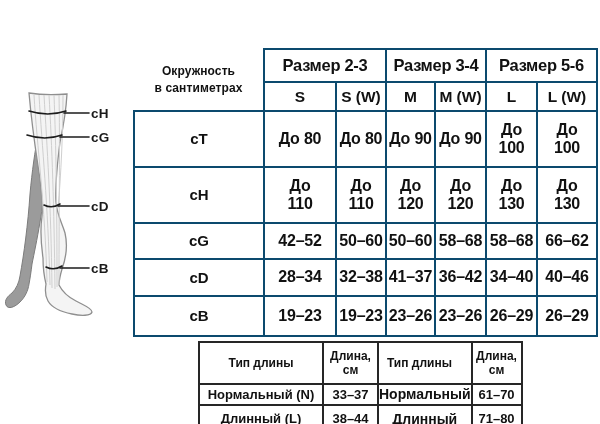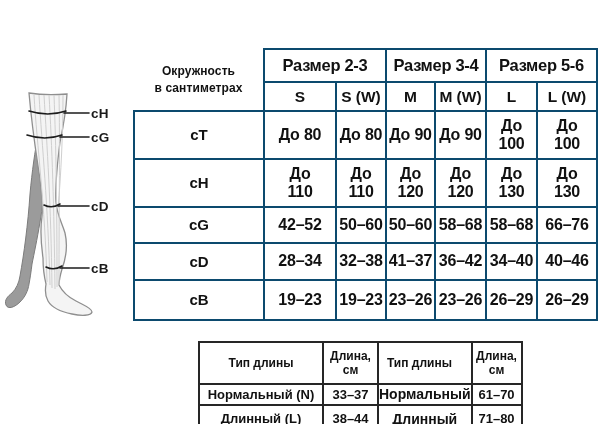--- a/index.html
+++ b/index.html
@@ -25,21 +25,21 @@
     overflow:hidden;
   }
   .size-table .corner {
     border-top:none; border-left:none;
     font-size:12px; line-height:1.35; letter-spacing:0.1px;
   }
   .size-table .group   { font-size:16.5px; letter-spacing:-0.3px; }
   .size-table .sub     { font-size:15.5px; }
   .size-table .rowlabel{ font-size:15px; }
   .size-table td       { font-size:16px; letter-spacing:-0.2px; }
-  .h33{height:33px} .h29{height:29px} .h56{height:48px}
+  .h33{height:33px} .h29{height:29px} .h56{height:56px}
   .h36{height:36px} .h37{height:37px} .h40{height:40px}
 
   
   .length-table { position:absolute; left:198px; top:341px; }
   .length-table th, .length-table td {
     border:2px solid #262626; text-align:center; vertical-align:middle;
     font-weight:700; padding:0; white-space:pre-line; line-height:1.2;
   }
   .length-table th { font-size:12px; }
   .length-table td { font-size:13px; }
@@ -147,21 +147,21 @@
         <td>До
 130</td>
       </tr>
       <tr class="h36">
         <th class="rowlabel">cG</th>
         <td>42–52</td>
         <td>50–60</td>
         <td>50–60</td>
         <td>58–68</td>
         <td>58–68</td>
-        <td>66–76</td>
+        <td>66–62</td>
       </tr>
       <tr class="h37">
         <th class="rowlabel">cD</th>
         <td>28–34</td>
         <td>32–38</td>
         <td>41–37</td>
         <td>36–42</td>
         <td>34–40</td>
         <td>40–46</td>
       </tr>

